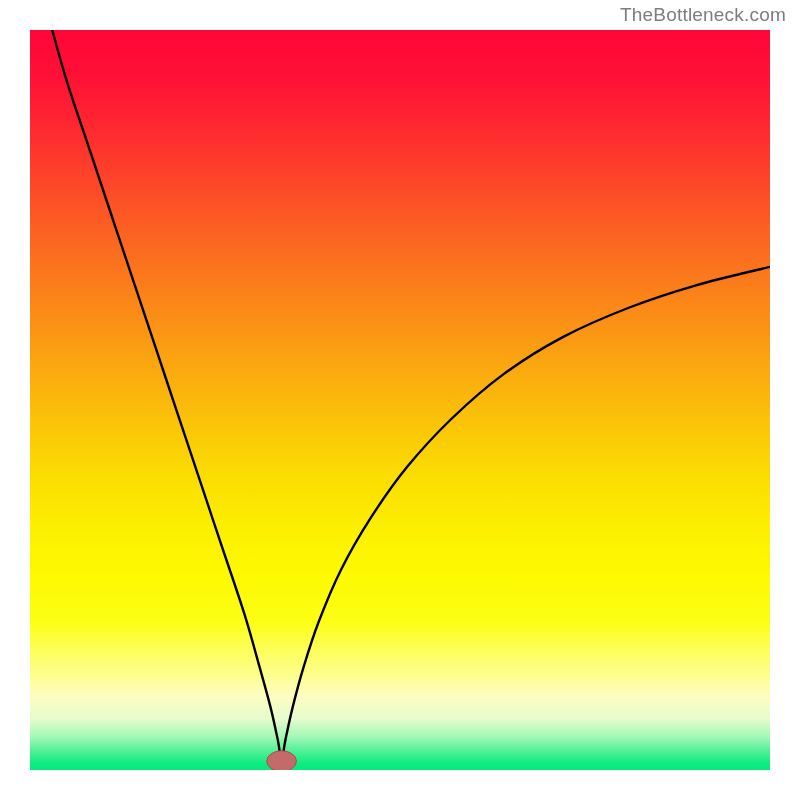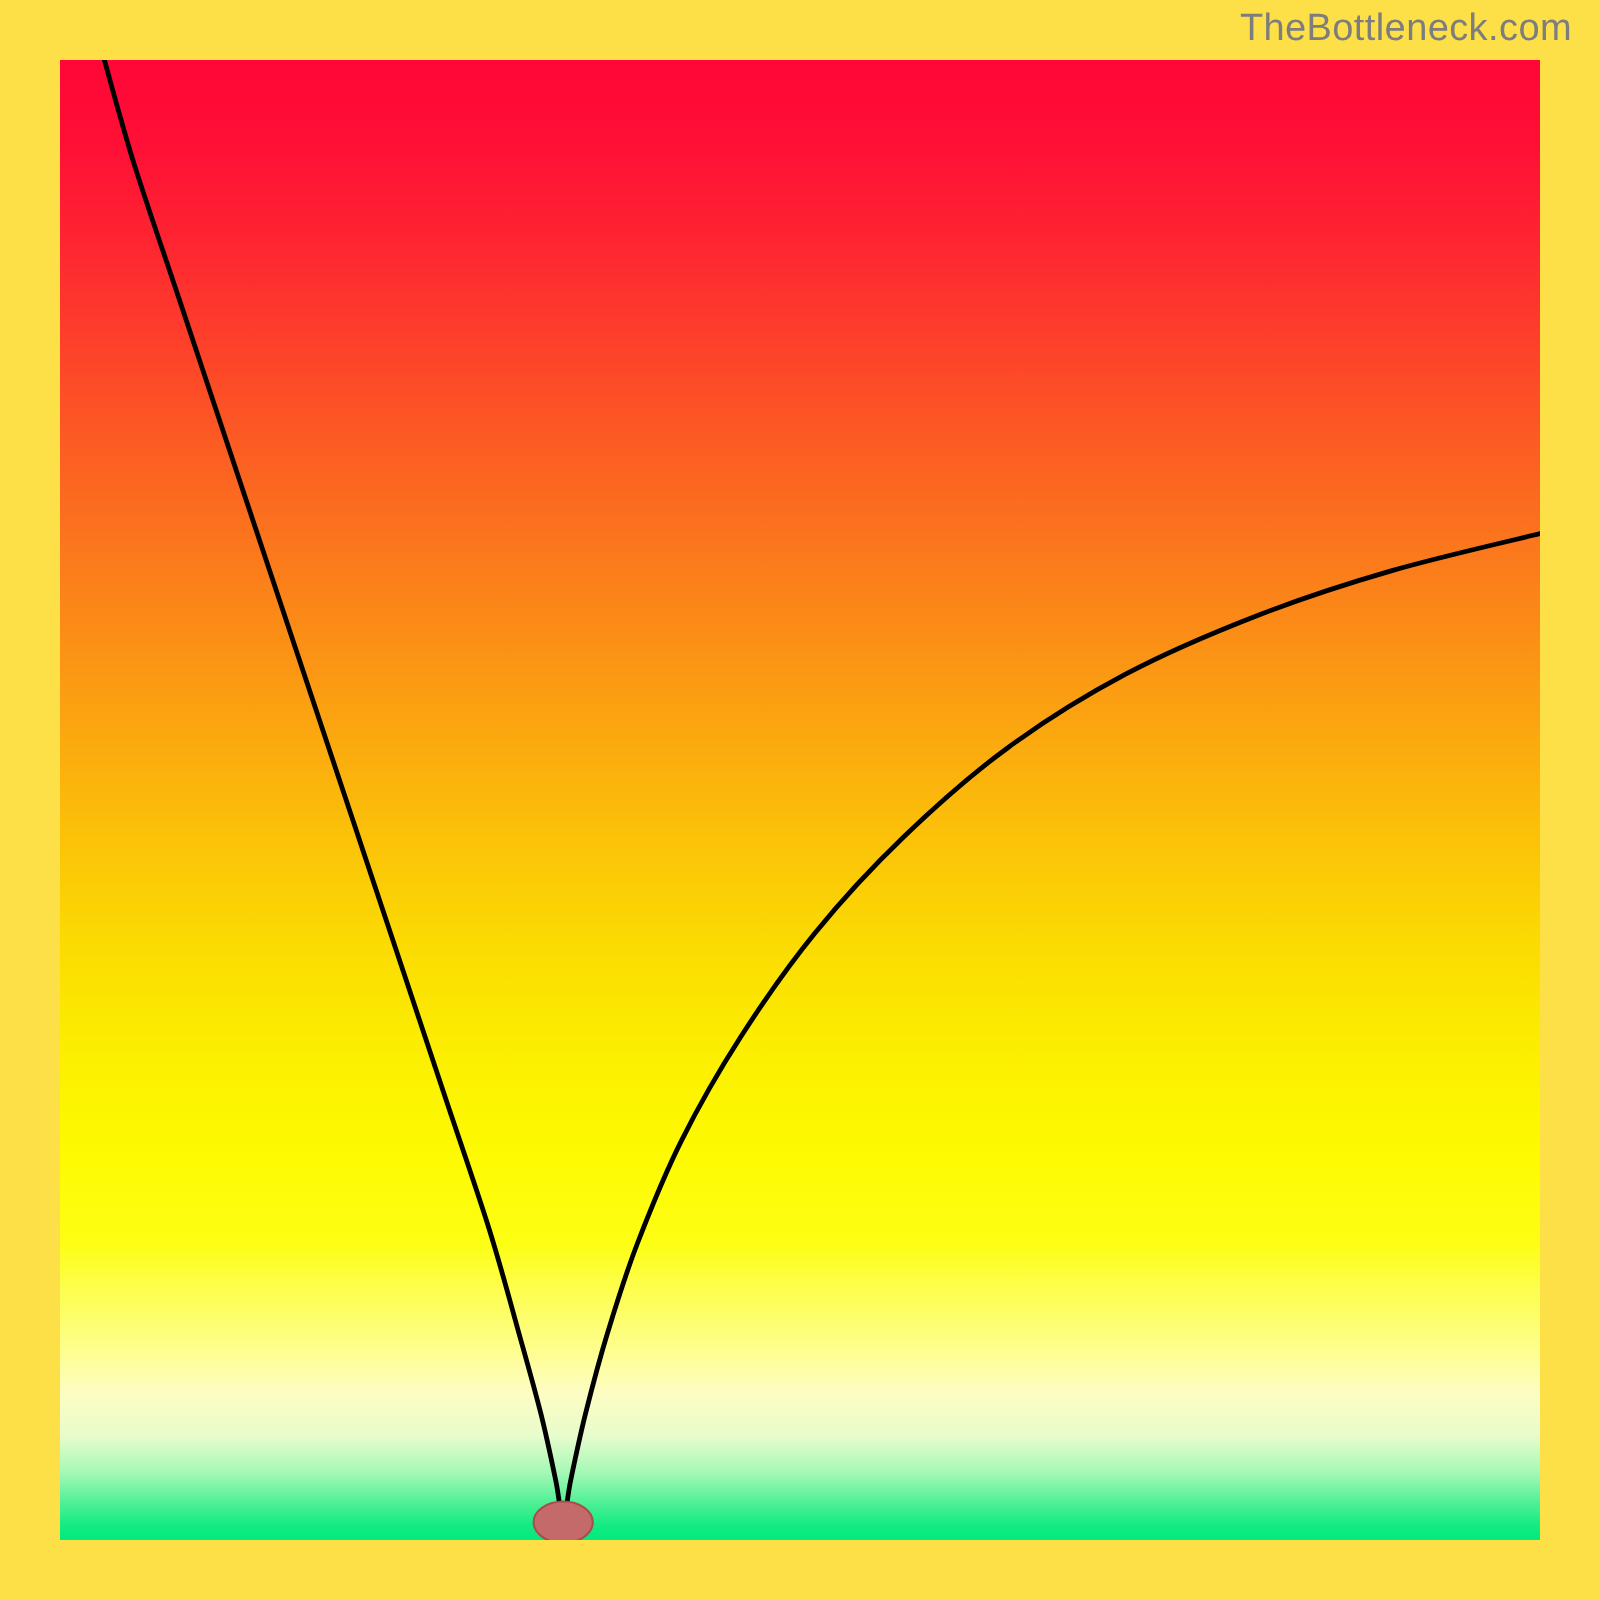--- a/index.html
+++ b/index.html
@@ -10,21 +10,21 @@
     background: #000;
     overflow: hidden;
     font-family: Arial, Helvetica, sans-serif;
   }
   .frame {
     position: absolute;
     top: 0;
     left: 0;
     width: 800px;
     height: 800px;
-    background: #fde047;
+    background: #ffffff;
   }
   .plot-area {
     position: absolute;
     
     top: 30px;
     left: 30px;
     width: 740px;
     height: 740px;
     overflow: hidden;
   }

